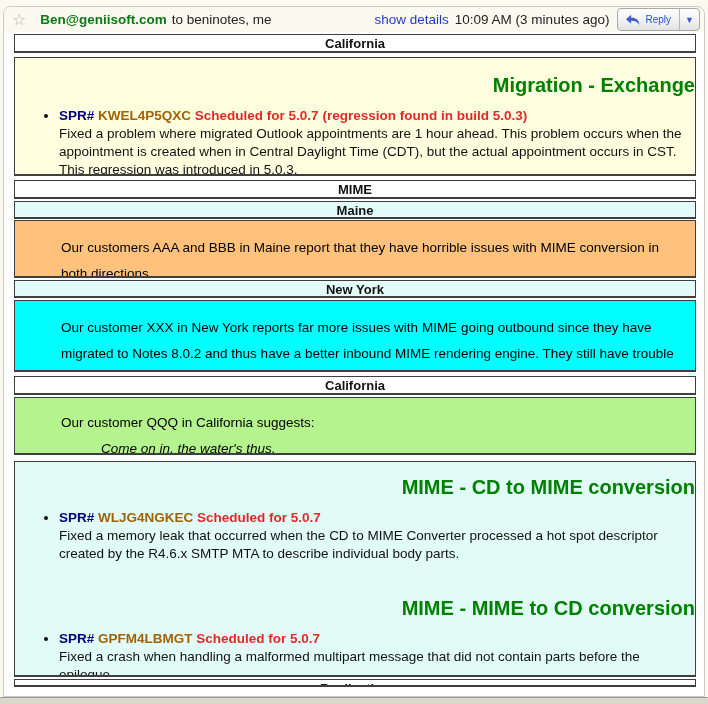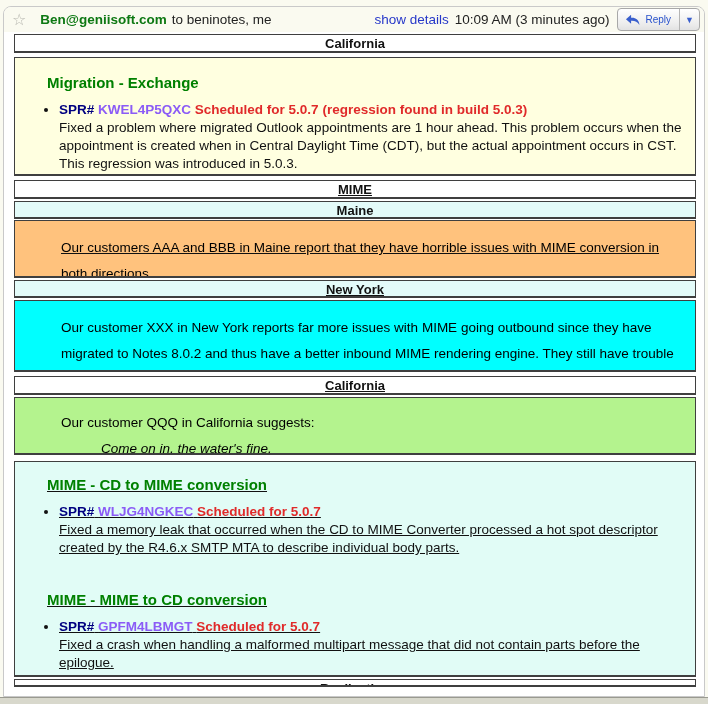--- a/index.html
+++ b/index.html
@@ -56,35 +56,36 @@
     overflow:hidden;
   }
   .bar.subcat { background:#E3FBF9; height:18px; }
   .box { overflow:hidden; margin-bottom:4px; }
   .box-migration { background:#FFFFE0; height:119px; }
   .box-maine { background:#FFC27D; height:58px; }
   .box-newyork { background:#00FFFF; height:72px; }
   .box-california { background:#B4F38E; height:58px; }
   .box-mimedetails { background:#E1FCF6; height:216px; }
   .bar-replication { margin-bottom:0; height:8px; }
-  .m-tight { margin-bottom:2px !important;text-decoration:underline; }
+  .m-tight { margin-bottom:2px !important; }
   .m-one { margin-bottom:1px !important; }
   .m-six { margin-bottom:6px !important; }
 
   .green-heading {
-    color:#008000; font-weight:bold; font-size:15px;
+    color:#008000; font-weight:bold; font-size:20px;
     margin:16px 0 10px 32px;
+    text-align:right;
   }
   .box-mimedetails .green-heading.first { margin-top:14px; }
   .box-mimedetails .green-heading.second { margin-top:34px; }
   .spr-list { margin:0; padding-left:44px; list-style:disc; color:#111; }
   .spr-list li { line-height:18px; }
   .spr-line { font-weight:bold; }
   .spr-label { color:#000080; }
-  .spr-id { color:#8b5cf6; }
+  .spr-id { color:#a16207; }
   .spr-sched { color:#E02A2A; }
   .spr-desc { color:#111; }
   .para { padding:14px 20px 0 46px; line-height:26px; color:#000000; }
   .box-california .para { padding-top:12px; }
   .quote { font-style:italic; margin-left:40px; }
   .blank-line { height:17px; }
   .bold { font-weight:bold; }
 
   .bottom-strip {
     position:absolute; top:697px; left:0; width:708px; height:7px;
@@ -148,21 +149,21 @@
 
     <div class="box box-newyork">
       <div class="para">Our customer XXX in New York reports far more issues with MIME going outbound since they have migrated to Notes 8.0.2 and thus have a better inbound MIME rendering engine. They still have trouble with forwarding and replying, but this is a lower level problem for them.</div>
     </div>
 
     <div class="bar m-tight">California</div>
 
     <div class="box box-california m-six">
       <div class="para">
         <div>Our customer QQQ in California suggests:</div>
-        <div class="quote">Come on in, the water's fine.</div>
+        <div class="quote">Come on in, the water's thus.</div>
         <div class="blank-line"></div>
         <div><span>but then, they </span><span class="bold">are</span><span> in California.</span></div>
       </div>
     </div>
 
     <div class="box box-mimedetails m-tight">
       <div class="green-heading first">MIME - CD to MIME conversion</div>
       <ul class="spr-list">
         <li>
           <span class="spr-line">

